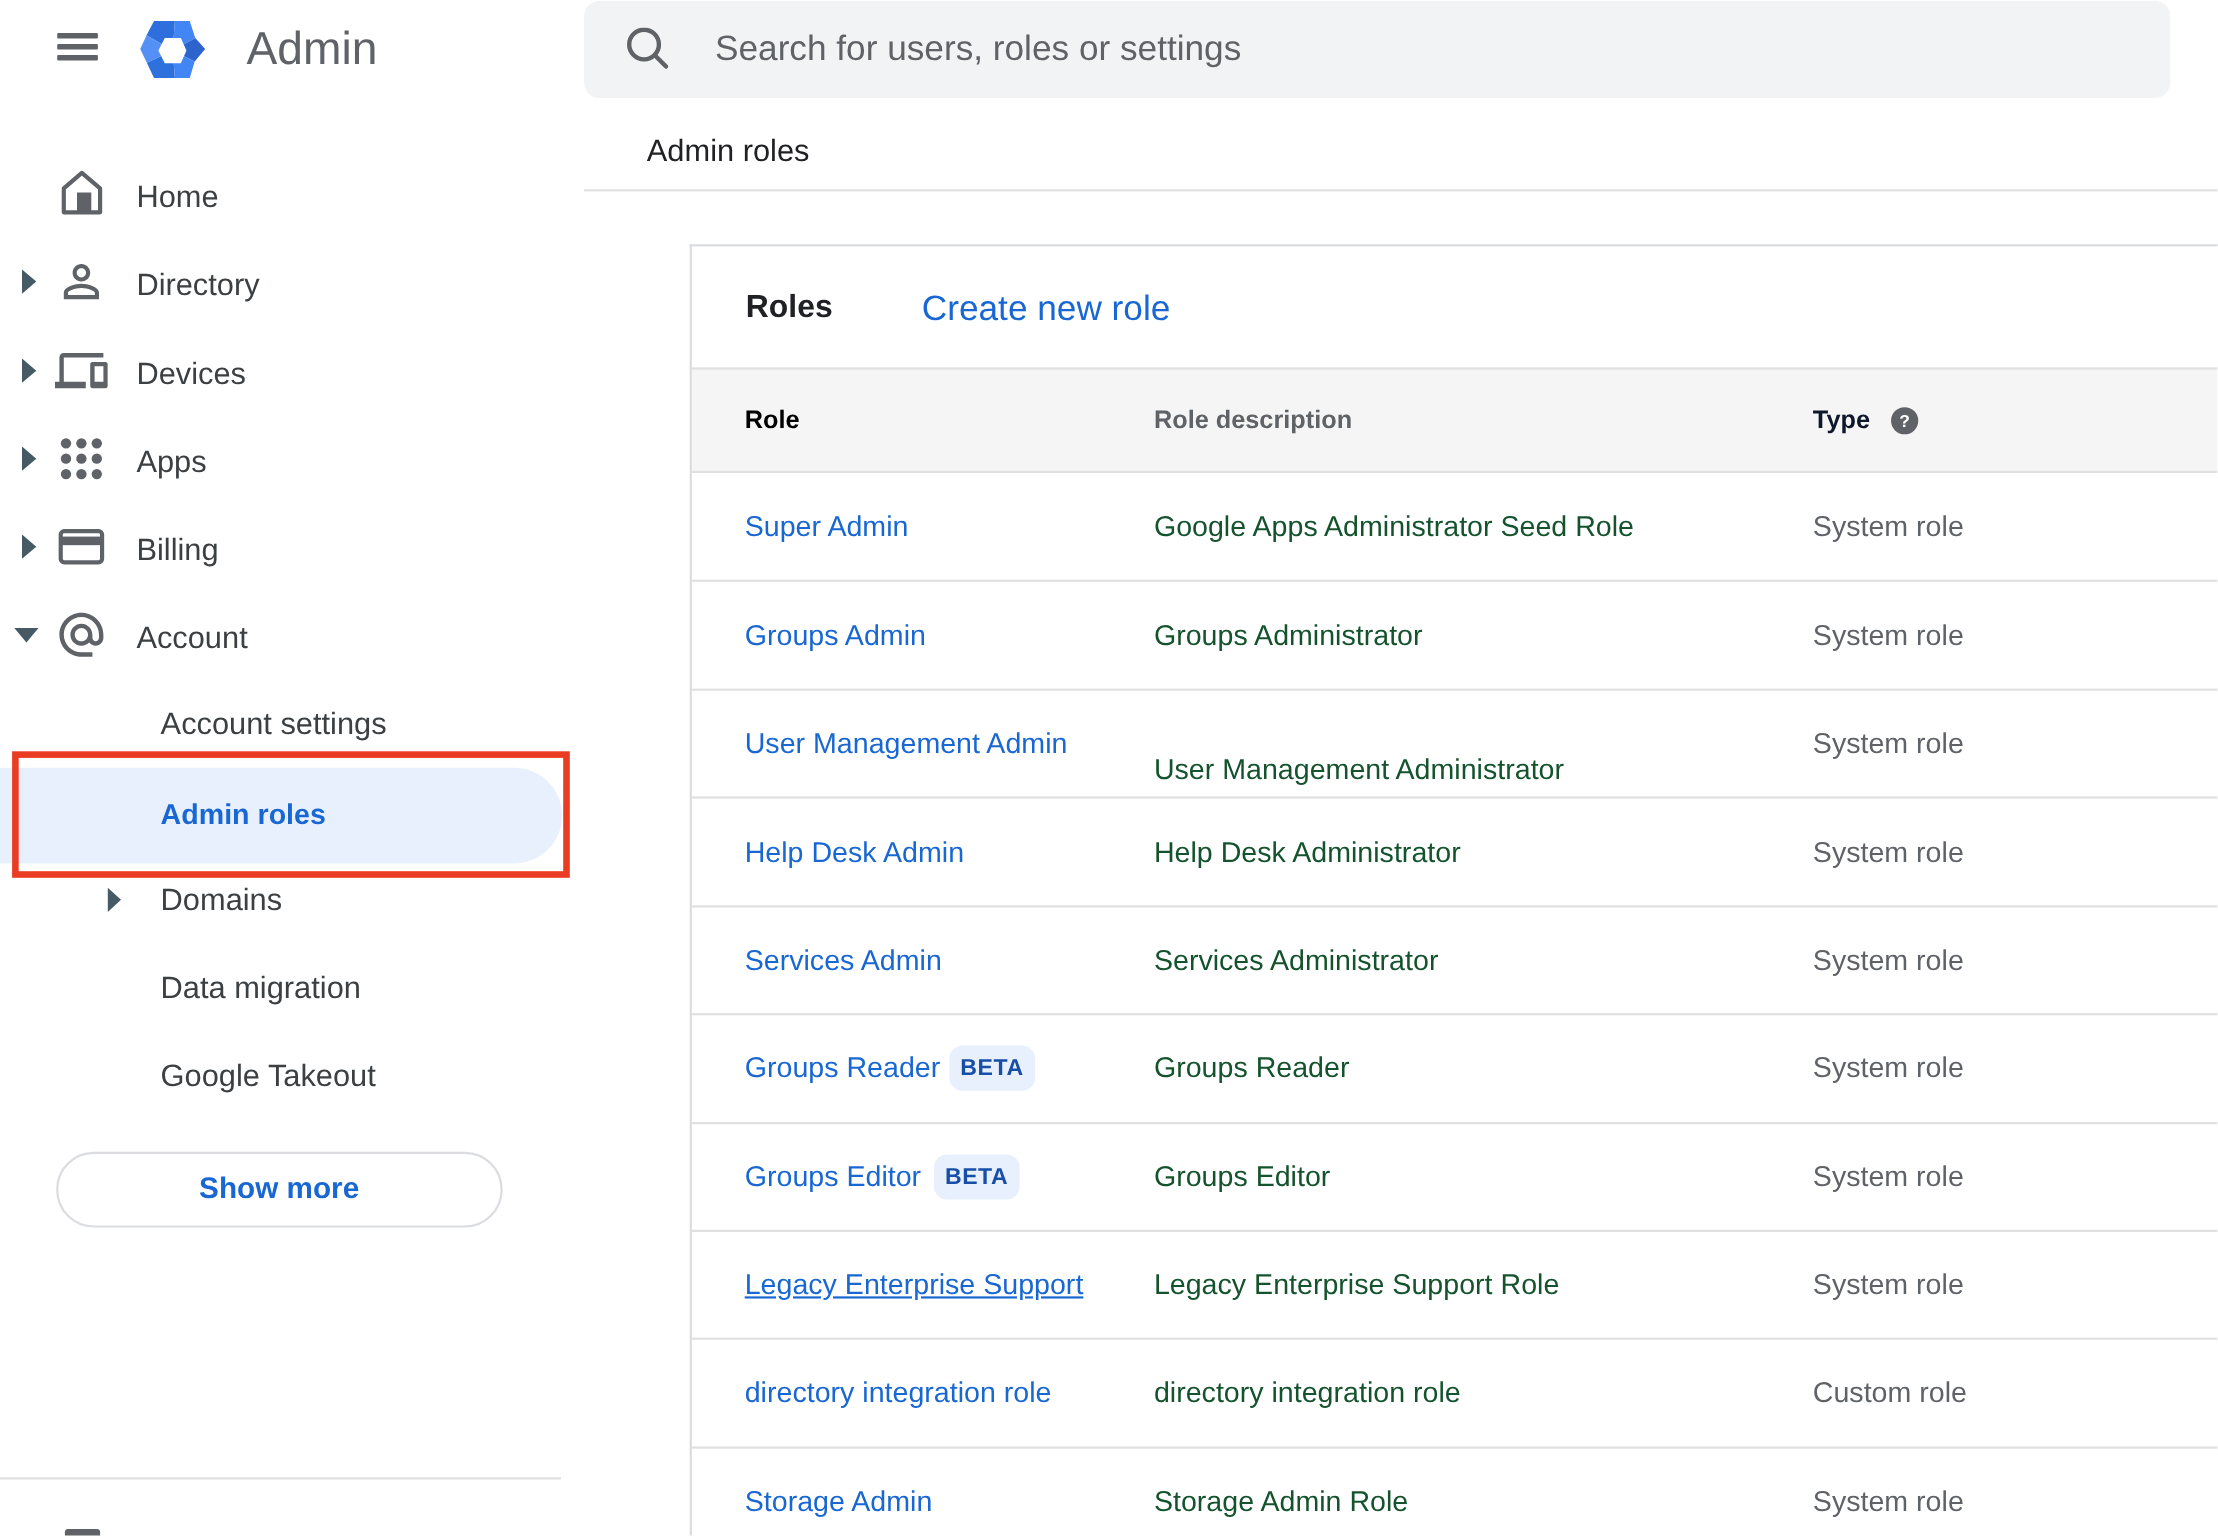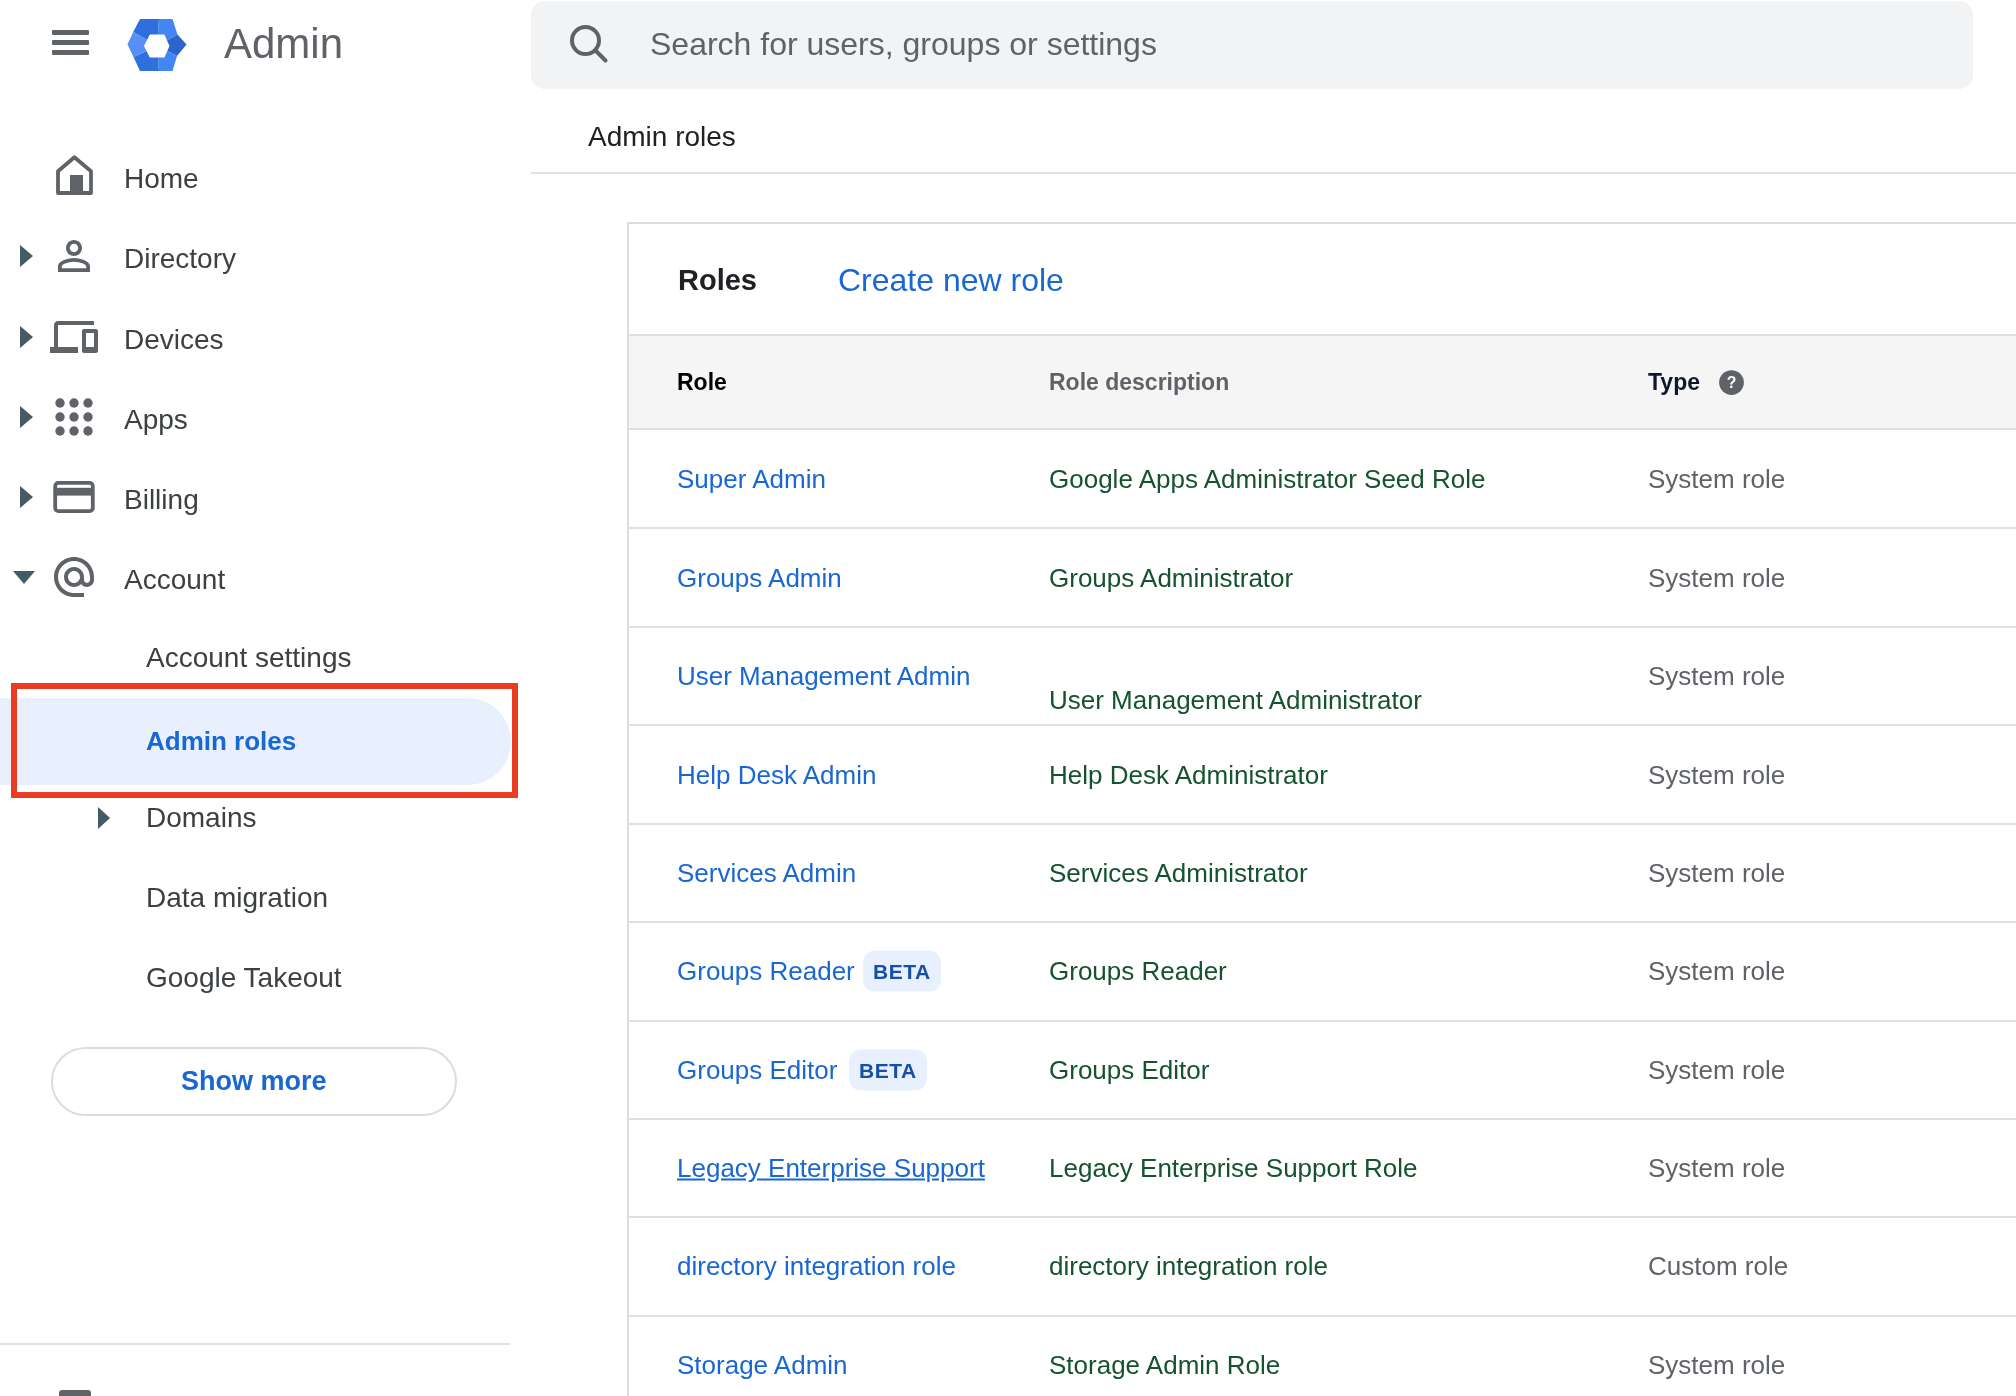--- a/index.html
+++ b/index.html
@@ -39,21 +39,21 @@
     <polygon points="17,28 22.8,16.5 37.4,16.5 42.5,28 37.4,39.5 22.8,39.5" fill="#ffffff"></polygon>
   </g>
 </svg>
 <div class="vc" style="left:200px;top:44px;font-size:42px;color:#5f6368;margin-left:24px;">Admin</div>
 
 <div class="abs" style="left:531px;top:1px;width:1442px;height:88px;background:#f1f3f4;border-radius:14px;"></div>
 <svg class="abs" style="left:570px;top:25px;" width="40" height="40" viewBox="0 0 40 40">
   <circle cx="15.5" cy="15.5" r="13.5" fill="none" stroke="#5f6368" stroke-width="4"></circle>
   <line x1="25.5" y1="25.5" x2="35.5" y2="35.5" stroke="#5f6368" stroke-width="4" stroke-linecap="round"></line>
 </svg>
-<div class="vc" style="left:650px;top:44px;font-size:32px;color:#5f6368;">Search for users, groups or settings</div>
+<div class="vc" style="left:650px;top:44px;font-size:32px;color:#5f6368;">Search for users, roles or settings</div>
 
 <div class="vc" style="left:588px;top:137px;font-size:28px;color:#202124;">Admin roles</div>
 <div class="hline" style="left:531px;top:172px;width:1485px;"></div>
 
 <svg class="navico" style="top:176px;" viewBox="0 0 24 24">
   <path d="M12.2 2.6 4 9.6V20.5H20.5V9.6z" fill="none" stroke="#5f6368" stroke-width="1.9" stroke-linejoin="round"></path>
   <rect x="10" y="11.5" width="6.5" height="9" fill="#5f6368"></rect>
 </svg>
 <div class="navlab" style="top:179px;">Home</div>
 

